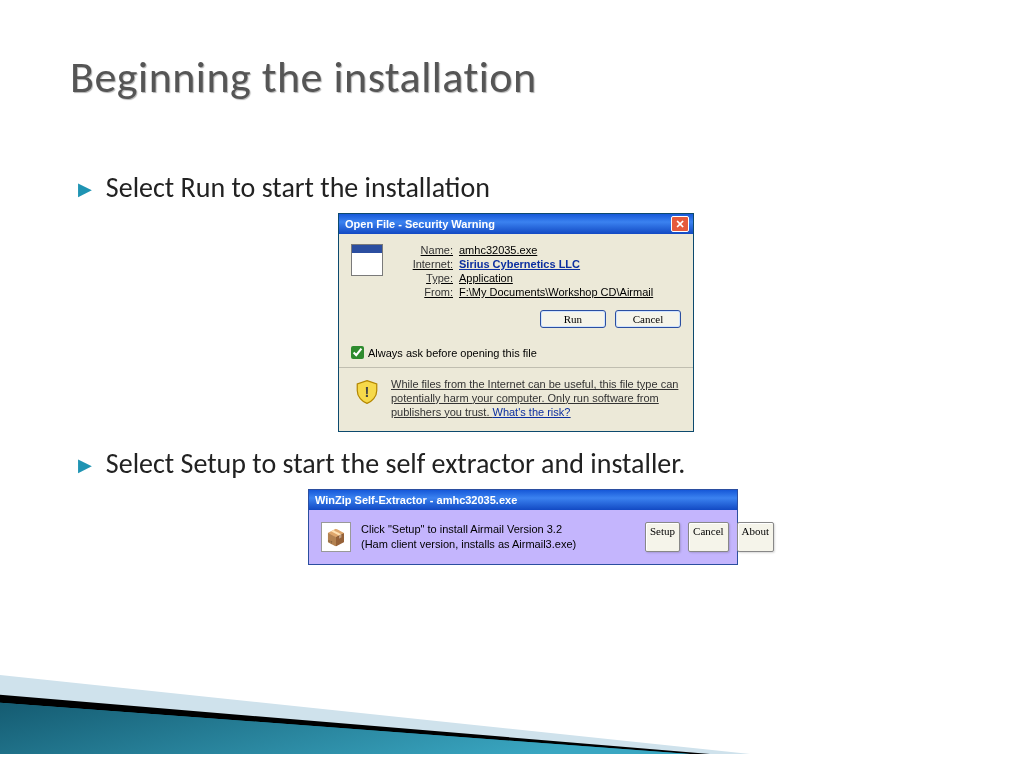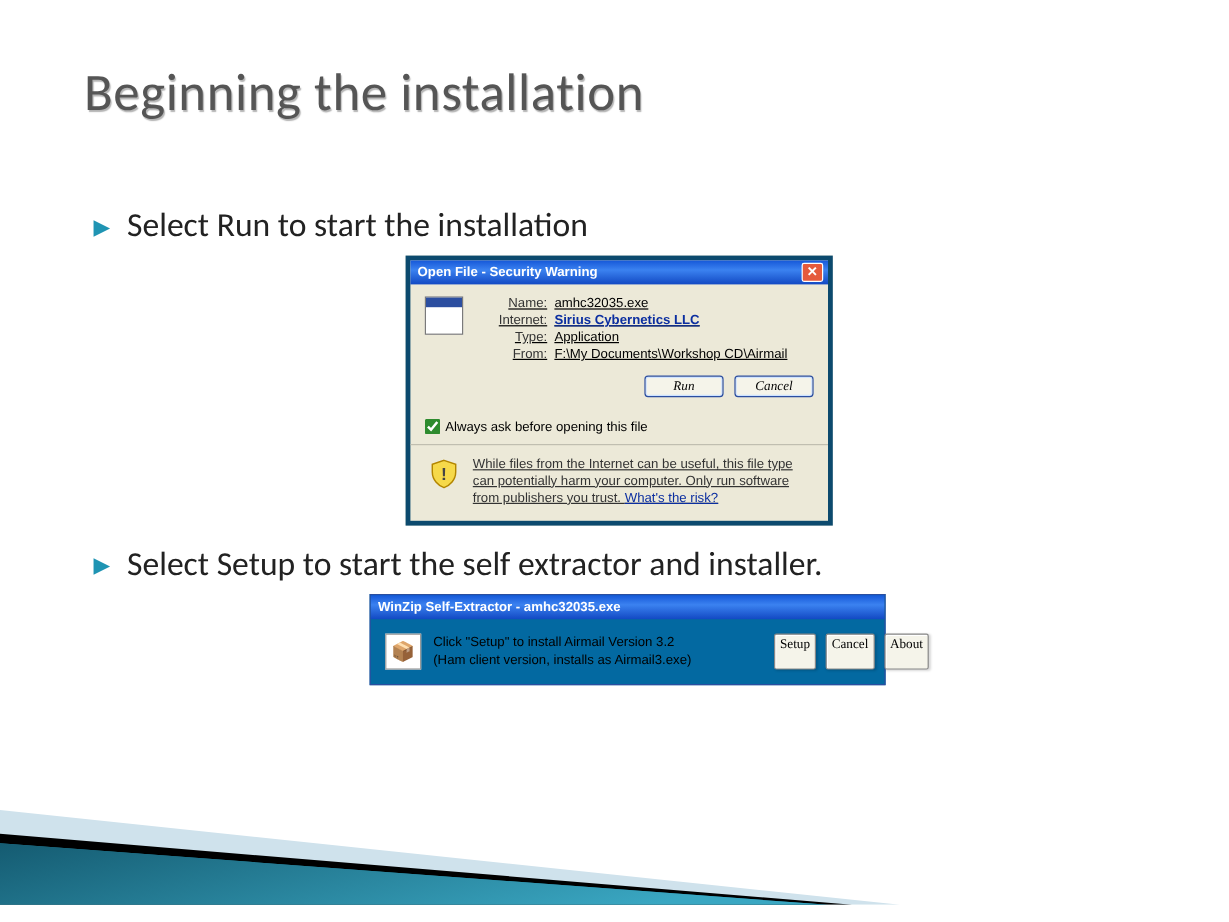--- a/index.html
+++ b/index.html
@@ -12,47 +12,47 @@
     letter-spacing: 0.5px;
   }
   .body { position: absolute; top: 170px; left: 78px; width: 880px; }
   .bullet { display: flex; align-items: flex-start; font-size: 28px; color: #222; margin-bottom: 8px; }
   .bullet .mark { color: #1f94b3; font-size: 18px; margin-right: 14px; margin-top: 8px; }
   .bullet .txt { flex: 1; line-height: 1.25; }
   .dlg-wrap { margin: 6px 0 14px 260px; }
   .dlg-wrap2 { margin: 6px 0 0 230px; }
 
   
-  .dlg1 { width: 356px; border: 4px solid #0c4a6e; background: #ece9d8; font-family: Tahoma, sans-serif; font-size: 11px; color: #000; }
+  .dlg1 { width: 356px; border: 1px solid #0c4a6e; background: #ece9d8; font-family: Tahoma, sans-serif; font-size: 11px; color: #000; }
   .tb1 { height: 20px; background: linear-gradient(to bottom, #1658d8, #3b82f0 40%, #1249c3); color: #fff; display: flex; align-items: center; padding: 0 4px; font-weight: bold; }
   .tb1 .tbtxt { flex: 1; padding-left: 2px; }
   .tb1 .closebtn { width: 18px; height: 16px; background: #e55a3c; border: 1px solid #fff; border-radius: 2px; display: flex; align-items: center; justify-content: center; font-size: 11px; font-weight: bold; color: #fff; line-height: 1; }
   .dlg1-body { padding: 10px 12px 8px 12px; }
   .q { font-weight: bold; margin-bottom: 10px; }
   .inforow { display: flex; margin-bottom: 10px; }
   .fileico { width: 32px; height: 32px; border: 1px solid #7a7a7a; background: #fff; margin-right: 14px; position: relative; }
   .fileico::before { content: ""; position: absolute; top: 0; left: 0; right: 0; height: 8px; background: #2b4ea0; }
   .kv { font-size: 11px; text-decoration: underline; }
   .kv div { margin-bottom: 2px; display: flex; }
   .kv .k { width: 56px; text-align: right; margin-right: 6px; color: #333; }
   .kv .v { }
   .kv .link { color: #0b2ea0; text-decoration: underline; font-weight: bold; }
   .btnrow { text-align: right; margin: 8px 0 6px 0; }
-  .xpbtn { display: inline-block; min-width: 66px; padding: 2px 10px; margin-left: 6px; background: #f5f4ea; border: 1px solid #2b4ea0; border-radius: 3px; font-family: Tahoma; font-size: 11px; text-align: center; box-shadow: inset 0 0 0 1px #cfe3ff; font-style: italic; }
+  .xpbtn { display: inline-block; min-width: 66px; padding: 2px 10px; margin-left: 6px; background: #f5f4ea; border: 1px solid #2b4ea0; border-radius: 3px; font-family: Tahoma; font-size: 11px; text-align: center; box-shadow: inset 0 0 0 1px #cfe3ff; }
   .chkrow { display: flex; align-items: center; margin-top: 18px; }
   .chkrow input { margin-right: 4px; accent-color: #2e8b2e; }
   .sep { border-top: 1px solid #c0beb0; margin: 8px -12px 0 -12px; }
   .warnrow { display: flex; padding: 10px 2px 4px 2px; }
   .shield { width: 28px; height: 28px; margin-right: 10px; position: relative; flex-shrink: 0; display:flex; align-items:center; justify-content:center;}
   .shield svg { width: 26px; height: 26px; }
   .warntxt { font-size: 11px; color: #333; line-height: 1.25; text-decoration: underline; }
   .warntxt .lnk { color: #0b2ea0; text-decoration: underline; }
 
   
-  .dlg2 { width: 430px; border: 1px solid #2b4ea0; background: #0369a1; font-family: Tahoma, sans-serif; font-size: 11px; }
+  .dlg2 { width: 430px; border: 1px solid #2b4ea0; background: #c4b5fd; font-family: Tahoma, sans-serif; font-size: 11px; }
   .tb2 { height: 20px; background: linear-gradient(to bottom, #1658d8, #3b82f0 40%, #1249c3); color: #fff; display: flex; align-items: center; padding: 0 6px; font-weight: bold; }
   .dlg2-body { display: flex; padding: 12px; }
   .dlg2-left { display: flex; flex: 1; }
   .pkgico { width: 30px; height: 30px; border: 1px solid #999; background: #fff; margin-right: 10px; display: flex; align-items: center; justify-content: center; flex-shrink: 0; }
   .pkgico span { font-size: 16px; }
   .dlg2-msg { font-size: 11px; line-height: 1.3; }
   .dlg2-btns { width: 80px; display: flex; gap: 8px; margin-left: 12px; justify-content: space-between; }
   .xpbtn2 { padding: 2px 4px; background: #f5f4ea; border: 1px solid #888; border-radius: 2px; font-family: Tahoma; font-size: 11px; text-align: center; box-shadow: 1px 1px 0 #fff inset, 1px 1px 2px rgba(0,0,0,0.15); }
 
   

